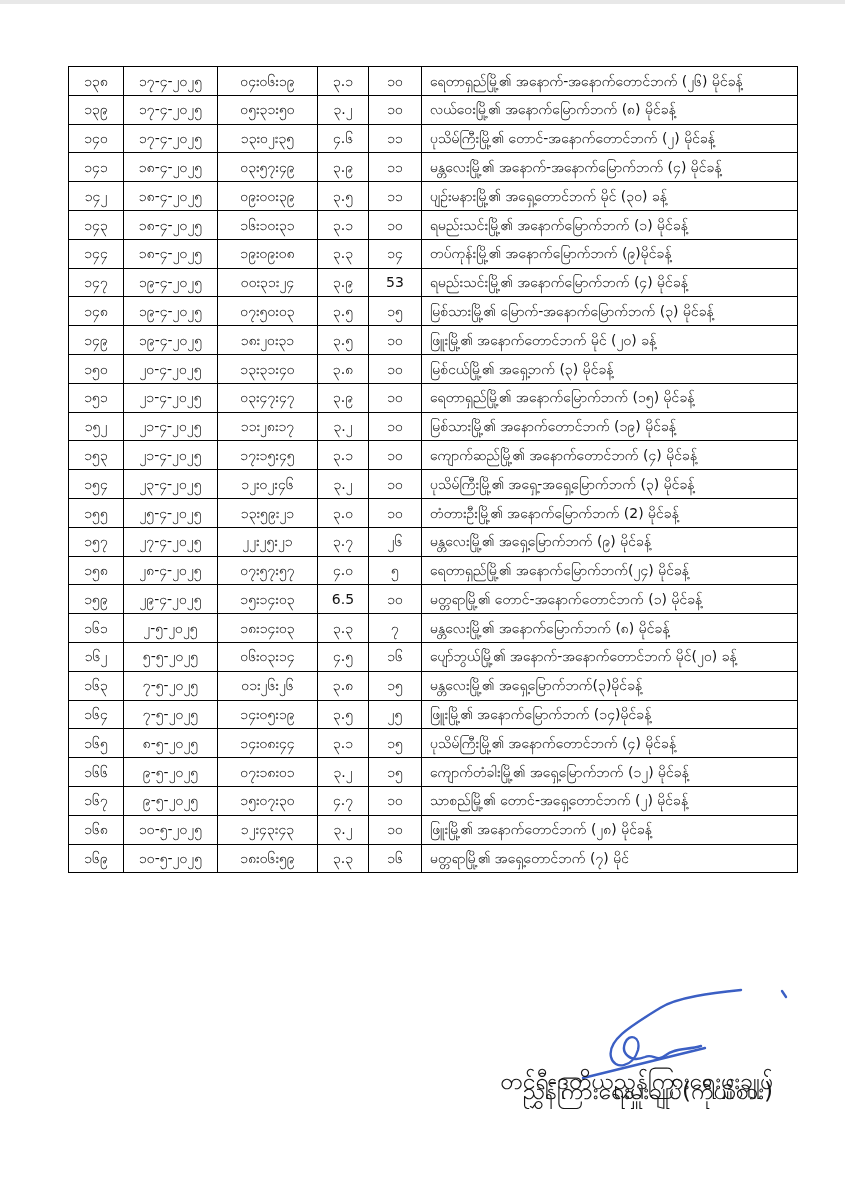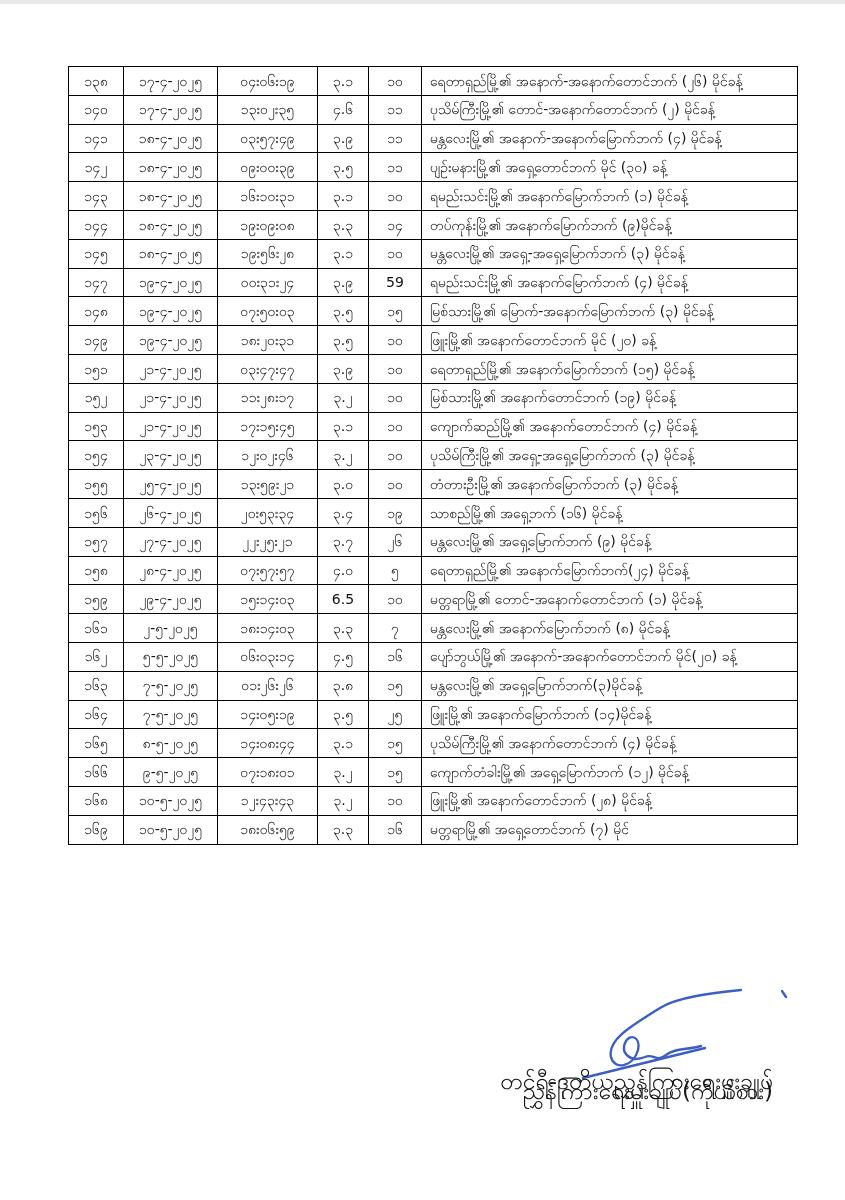--- a/index.html
+++ b/index.html
@@ -73,20 +73,28 @@
     <tbody>
   <tr>
     <td>၁၃၈</td>
     <td>၁၇-၄-၂၀၂၅</td>
     <td>၀၄း၀၆း၁၉</td>
     <td>၃.၁</td>
     <td>၁၀</td>
     <td class="loc">ရေတာရှည်မြို့၏ အနောက်-အနောက်တောင်ဘက် (၂၆) မိုင်ခန့်</td>
   </tr>
 
+  <tr>
+    <td>၁၃၉</td>
+    <td>၁၇-၄-၂၀၂၅</td>
+    <td>၀၅း၃၁း၅၀</td>
+    <td>၃.၂</td>
+    <td>၁၀</td>
+    <td class="loc">လယ်ဝေးမြို့၏ အနောက်မြောက်ဘက် (၈) မိုင်ခန့်</td>
+  </tr>
 
   <tr>
     <td>၁၄၀</td>
     <td>၁၇-၄-၂၀၂၅</td>
     <td>၁၃း၀၂း၃၅</td>
     <td>၄.၆</td>
     <td>၁၁</td>
     <td class="loc">ပုသိမ်ကြီးမြို့၏ တောင်-အနောက်တောင်ဘက် (၂) မိုင်ခန့်</td>
   </tr>
 
@@ -119,36 +127,28 @@
 
   <tr>
     <td>၁၄၄</td>
     <td>၁၈-၄-၂၀၂၅</td>
     <td>၁၉း၀၉း၀၈</td>
     <td>၃.၃</td>
     <td>၁၄</td>
     <td class="loc">တပ်ကုန်းမြို့၏ အနောက်မြောက်ဘက် (၉)မိုင်ခန့်</td>
   </tr>
 
-  <tr>
-    <td>၁၄၅</td>
-    <td>၁၈-၄-၂၀၂၅</td>
-    <td>၁၉း၅၆း၂၈</td>
-    <td>၃.၁</td>
-    <td>၁၀</td>
-    <td class="loc">မန္တလေးမြို့၏ အရှေ့-အရှေ့မြောက်ဘက် (၃) မိုင်ခန့်</td>
-  </tr>
 
 
   <tr>
     <td>၁၄၇</td>
     <td>၁၉-၄-၂၀၂၅</td>
     <td>၀၀း၃၁း၂၄</td>
     <td>၃.၉</td>
-    <td>59</td>
+    <td>53</td>
     <td class="loc">ရမည်းသင်းမြို့၏ အနောက်မြောက်ဘက် (၄) မိုင်ခန့်</td>
   </tr>
 
   <tr>
     <td>၁၄၈</td>
     <td>၁၉-၄-၂၀၂၅</td>
     <td>၀၇း၅၀း၀၃</td>
     <td>၃.၅</td>
     <td>၁၅</td>
     <td class="loc">မြစ်သားမြို့၏ မြောက်-အနောက်မြောက်ဘက် (၃) မိုင်ခန့်</td>
@@ -156,20 +156,28 @@
 
   <tr>
     <td>၁၄၉</td>
     <td>၁၉-၄-၂၀၂၅</td>
     <td>၁၈း၂၀း၃၁</td>
     <td>၃.၅</td>
     <td>၁၀</td>
     <td class="loc">ဖြူးမြို့၏ အနောက်တောင်ဘက် မိုင် (၂၀) ခန့်</td>
   </tr>
 
+  <tr>
+    <td>၁၅၀</td>
+    <td>၂၀-၄-၂၀၂၅</td>
+    <td>၁၃း၃၁း၄၀</td>
+    <td>၃.၈</td>
+    <td>၁၀</td>
+    <td class="loc">မြစ်ငယ်မြို့၏ အရှေ့ဘက် (၃) မိုင်ခန့်</td>
+  </tr>
 
   <tr>
     <td>၁၅၁</td>
     <td>၂၁-၄-၂၀၂၅</td>
     <td>၀၃း၄၇း၄၇</td>
     <td>၃.၉</td>
     <td>၁၀</td>
     <td class="loc">ရေတာရှည်မြို့၏ အနောက်မြောက်ဘက် (၁၅) မိုင်ခန့်</td>
   </tr>
 
@@ -199,31 +207,23 @@
     <td>၁၀</td>
     <td class="loc">ပုသိမ်ကြီးမြို့၏ အရှေ့-အရှေ့မြောက်ဘက် (၃) မိုင်ခန့်</td>
   </tr>
 
   <tr>
     <td>၁၅၅</td>
     <td>၂၅-၄-၂၀၂၅</td>
     <td>၁၃း၅၉း၂၁</td>
     <td>၃.၀</td>
     <td>၁၀</td>
-    <td class="loc">တံတားဦးမြို့၏ အနောက်မြောက်ဘက် (၃) မိုင်ခန့်</td>
-  </tr>
-
-  <tr>
-    <td>၁၅၆</td>
-    <td>၂၆-၄-၂၀၂၅</td>
-    <td>၂၀း၅၃း၃၄</td>
-    <td>၃.၄</td>
-    <td>၁၉</td>
-    <td class="loc">သာစည်မြို့၏ အရှေ့ဘက် (၁၆) မိုင်ခန့်</td>
-  </tr>
+    <td class="loc">တံတားဦးမြို့၏ အနောက်မြောက်ဘက် (2) မိုင်ခန့်</td>
+  </tr>
+
 
   <tr>
     <td>၁၅၇</td>
     <td>၂၇-၄-၂၀၂၅</td>
     <td>၂၂း၂၅း၂၁</td>
     <td>၃.၇</td>
     <td>၂၆</td>
     <td class="loc">မန္တလေးမြို့၏ အရှေ့မြောက်ဘက် (၉) မိုင်ခန့်</td>
   </tr>
 
@@ -293,20 +293,28 @@
 
   <tr>
     <td>၁၆၆</td>
     <td>၉-၅-၂၀၂၅</td>
     <td>၀၇း၁၈း၀၁</td>
     <td>၃.၂</td>
     <td>၁၅</td>
     <td class="loc">ကျောက်တံခါးမြို့၏ အရှေ့မြောက်ဘက် (၁၂) မိုင်ခန့်</td>
   </tr>
 
+  <tr>
+    <td>၁၆၇</td>
+    <td>၉-၅-၂၀၂၅</td>
+    <td>၁၅း၀၇း၃၀</td>
+    <td>၄.၇</td>
+    <td>၁၀</td>
+    <td class="loc">သာစည်မြို့၏ တောင်-အရှေ့တောင်ဘက် (၂) မိုင်ခန့်</td>
+  </tr>
 
   <tr>
     <td>၁၆၈</td>
     <td>၁၀-၅-၂၀၂၅</td>
     <td>၁၂း၄၃း၄၃</td>
     <td>၃.၂</td>
     <td>၁၀</td>
     <td class="loc">ဖြူးမြို့၏ အနောက်တောင်ဘက် (၂၈) မိုင်ခန့်</td>
   </tr>
 

